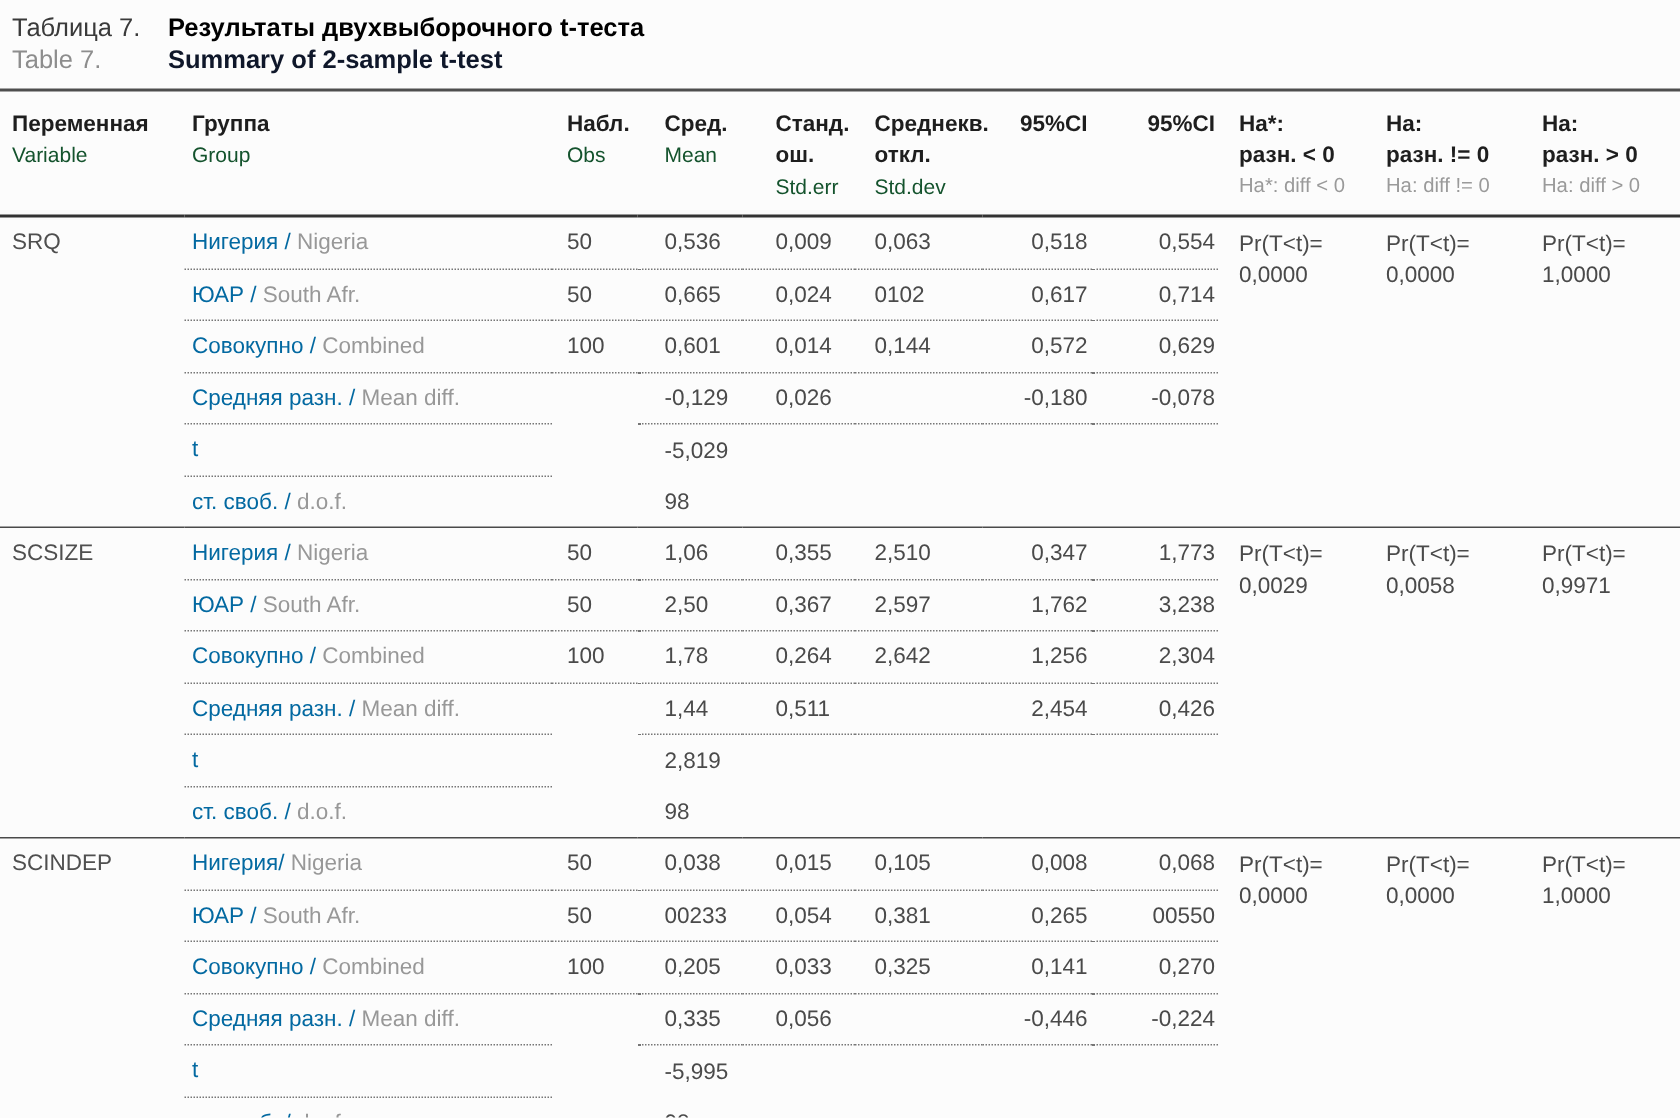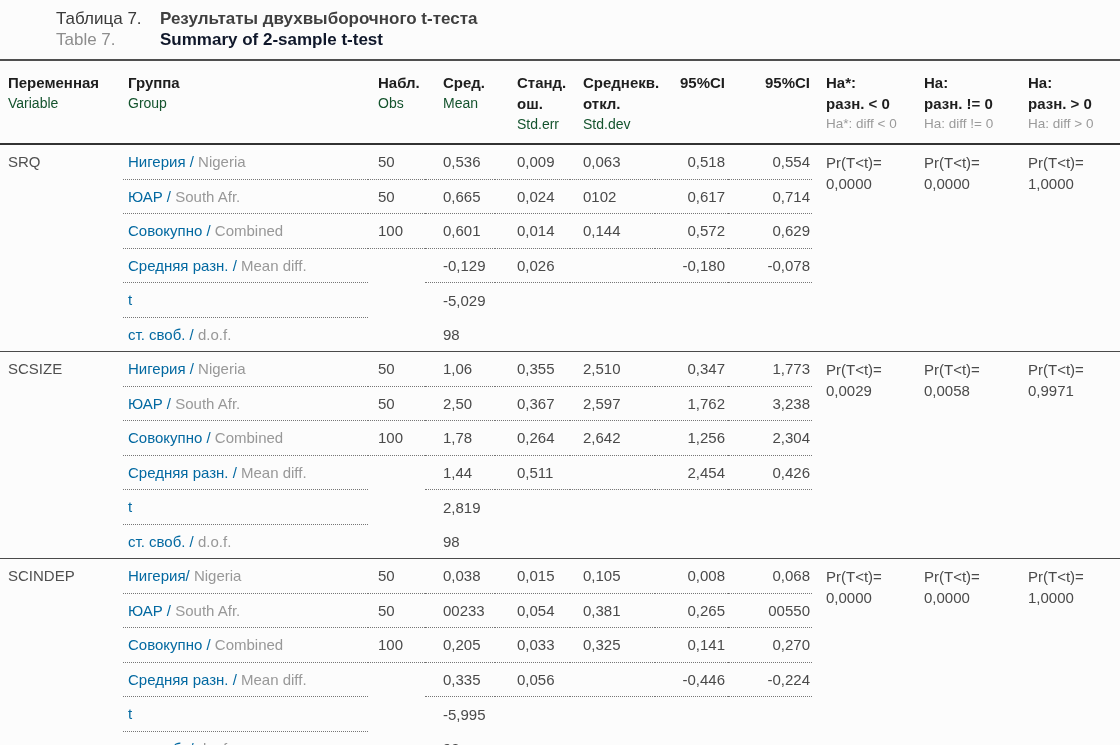--- a/index.html
+++ b/index.html
@@ -11,23 +11,23 @@
   .page{width:1120px;height:745px;}
 
   
   .caption{
     box-sizing:border-box;
     height:61px;
     padding:8px 8px 0 8px;
     border-bottom:2px solid #4f4f4f;
   }
   .cap-row{display:flex;line-height:21px;font-size:17px;}
-  .cap-label{width:104px;flex:none;margin-left:48px;}
+  .cap-label{width:104px;flex:none;}
   .cap-label.ru{color:#3a3a3a;}
-  .cap-text.rub{font-weight:bold;color:#404040;}
+  .cap-text.rub{font-weight:bold;color:#000000;}
   .cap-label.en{color:#8d8d8d;}
   .cap-text.enb{font-weight:bold;color:#0f172a;}
 
   
   table{border-collapse:collapse;table-layout:fixed;width:1120px;}
   thead{border-bottom:2px solid #333333;}
   thead th{
     vertical-align:top;text-align:left;font-weight:normal;
     padding:11px 0 9px 0;
   }

